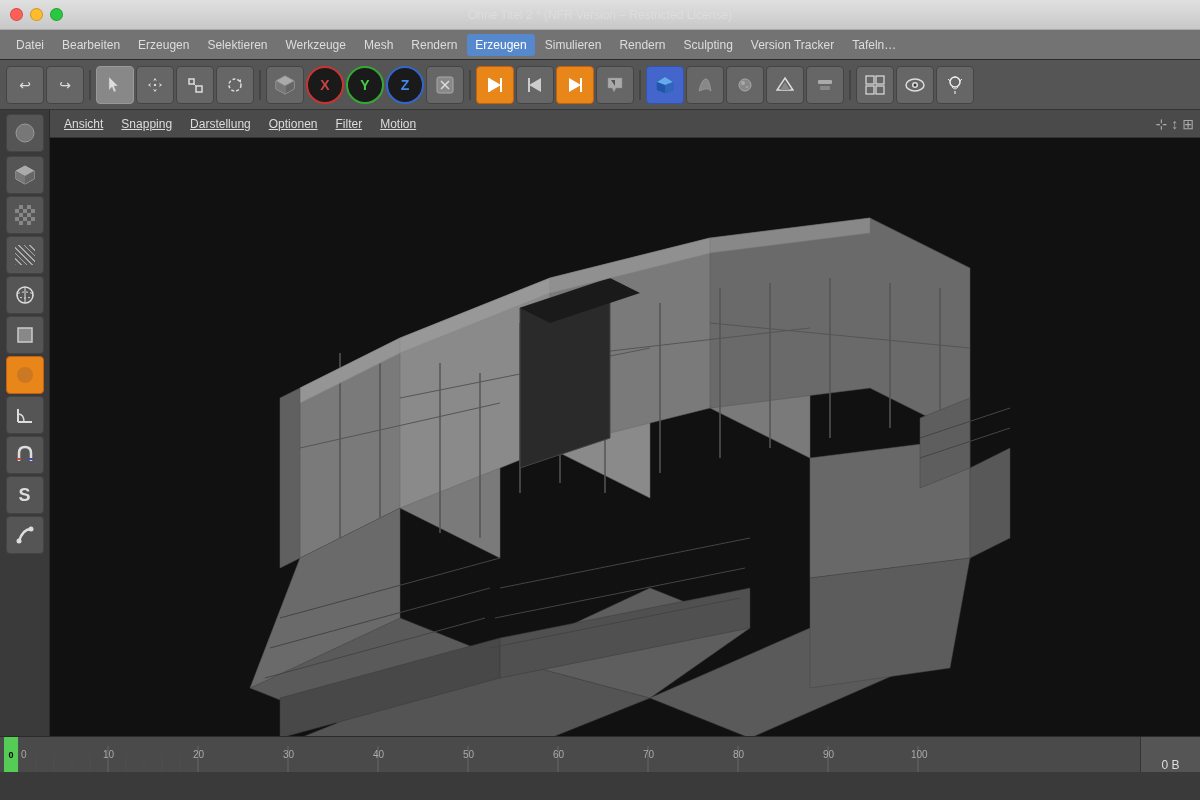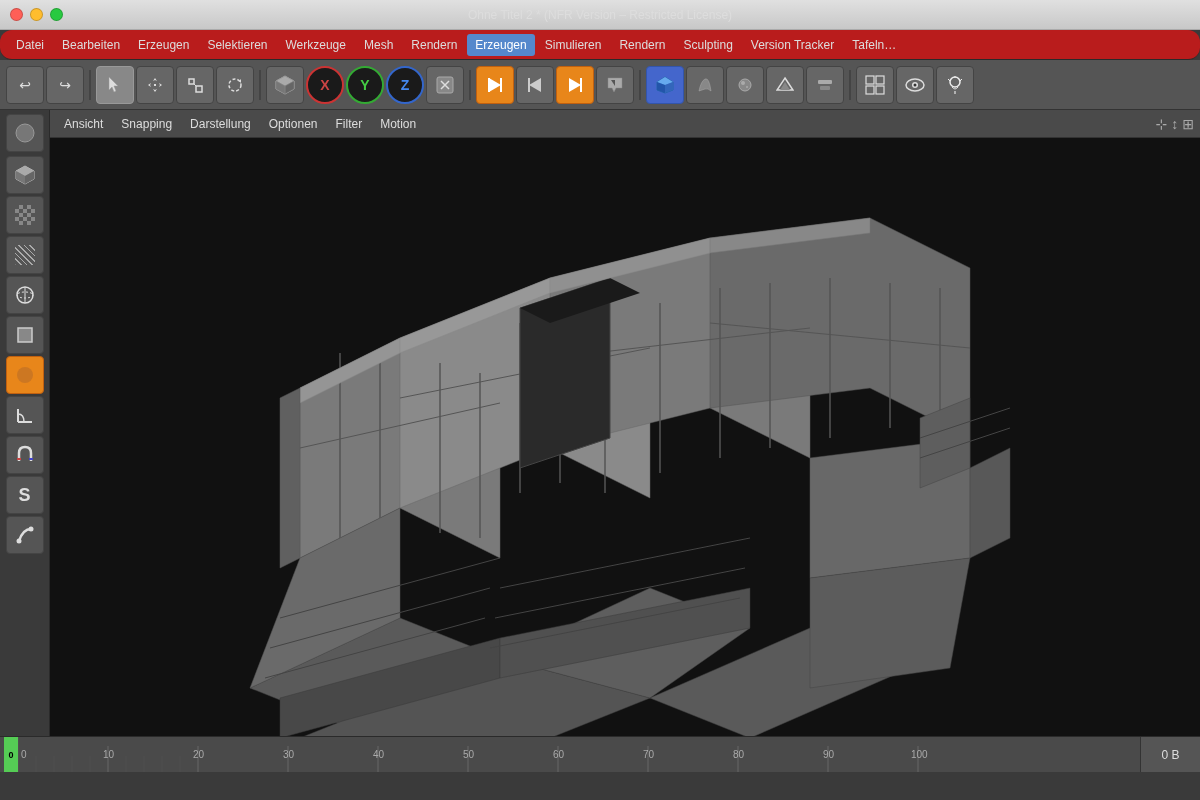--- a/index.html
+++ b/index.html
@@ -37,27 +37,26 @@
       border-radius: 50%;
       border: 1px solid rgba(0,0,0,0.2);
     }
     .btn-close { background: #ff5f57; }
     .btn-minimize { background: #ffbd2e; }
     .btn-maximize { background: #28c940; }
 
     
     #menubar {
       height: 30px;
-      background: #b91c1c;
+      background: #737373;
       display: flex;
       align-items: center;
       padding: 0 8px;
       gap: 2px;
       border-bottom: 1px solid #2a2a2a;
-      border-radius: 12px;
     }
     .menu-item {
       padding: 4px 8px;
       color: #ddd;
       font-size: 12px;
       cursor: pointer;
       border-radius: 3px;
     }
 
     
@@ -106,20 +105,21 @@
       cursor: pointer;
       flex-shrink: 0;
     }
     .orange-btn { background: #e8861a; border-color: #c06010; }
     .blue-btn { background: #4466cc; border-color: #3355aa; }
     .vp-menu-item {
       padding: 3px 8px;
       color: #ddd;
       font-size: 12px;
       cursor: pointer;
+      text-decoration: underline;
     }
     .vp-right-icons {
       margin-left: auto;
       display: flex;
       gap: 4px;
       align-items: center;
       color: #aaa;
       font-size: 14px;
     }
 
@@ -203,21 +203,21 @@
       align-items: center;
       justify-content: center;
       font-size: 10px;
       color: #000;
       font-weight: bold;
     }
     #timeline-frame-display {
       width: 60px;
       background: #555;
       display: flex;
-      align-items: center;
+      align-items: flex-end;
       justify-content: center;
       font-size: 12px;
       color: #ddd;
       border-left: 1px solid #333;
     }
 
     
     .hatch-icon {
       background: repeating-linear-gradient(45deg, #aaa 0, #aaa 1px, transparent 0, transparent 4px);
       width: 20px;

